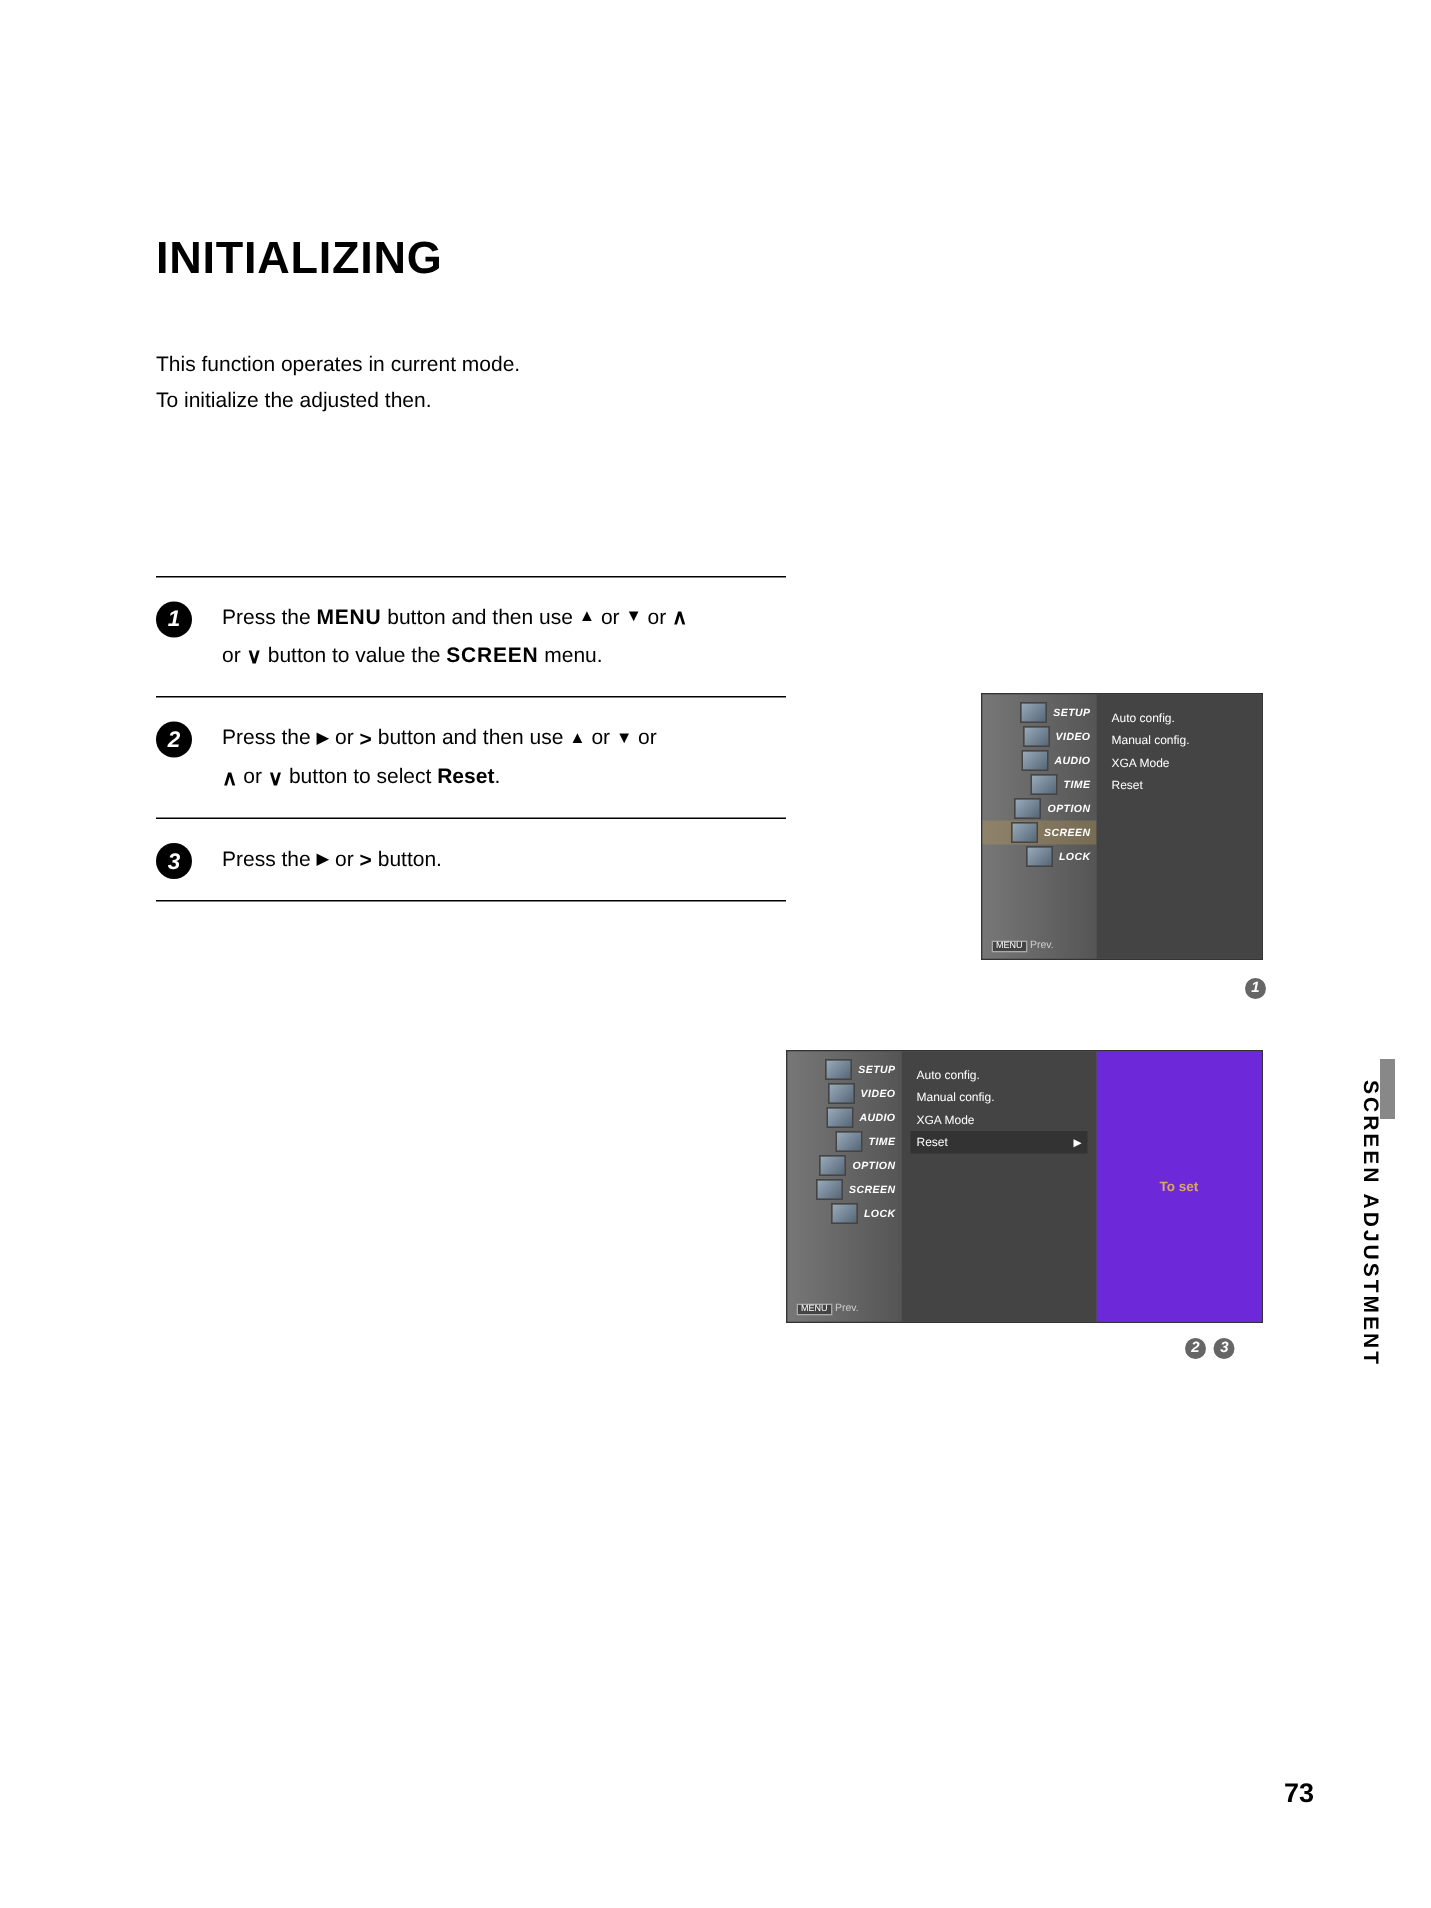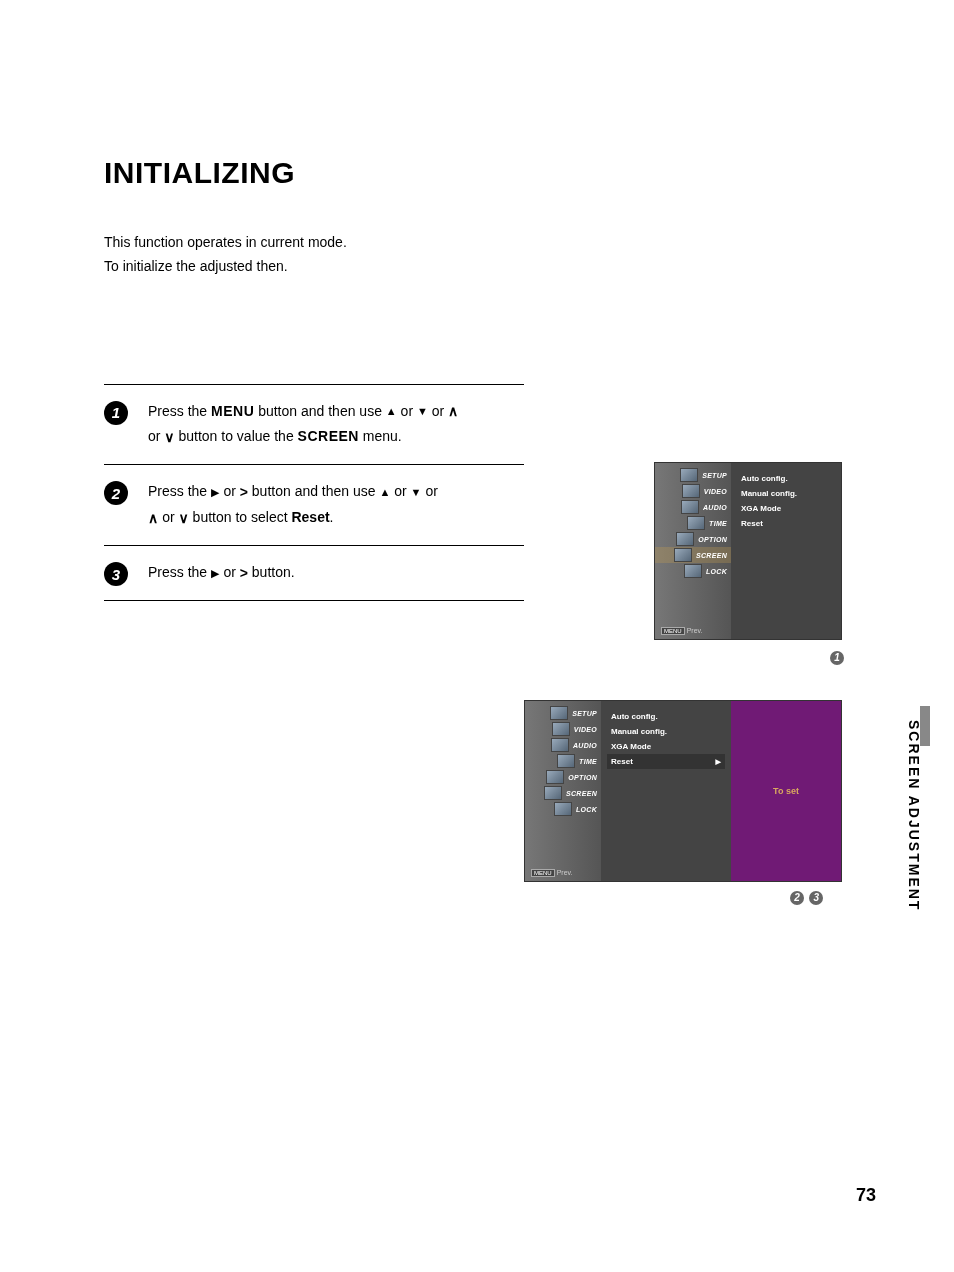--- a/index.html
+++ b/index.html
@@ -136,38 +136,38 @@
     margin-right: 2px;
   }
   .osd-main {
     flex: 1;
     background: #444;
     padding: 8px 6px;
     position: relative;
   }
   .osd-opt {
     font-size: 8px;
-    font-weight: bold;
+    font-weight: normal;
     color: #fff;
     padding: 3px 4px;
     display: flex;
     justify-content: space-between;
     align-items: center;
     text-align: center;
   }
   .osd-opt.hl {
     background: #333;
   }
   .osd-opt .arr {
     font-size: 7px;
     color: #fff;
   }
   .osd-right {
     width: 110px;
-    background: #701a75;
+    background: #6d28d9;
     display: flex;
     align-items: center;
     justify-content: center;
   }
   .osd-right .act {
     font-size: 9px;
     font-weight: bold;
     color: #d9a85f;
   }
 

